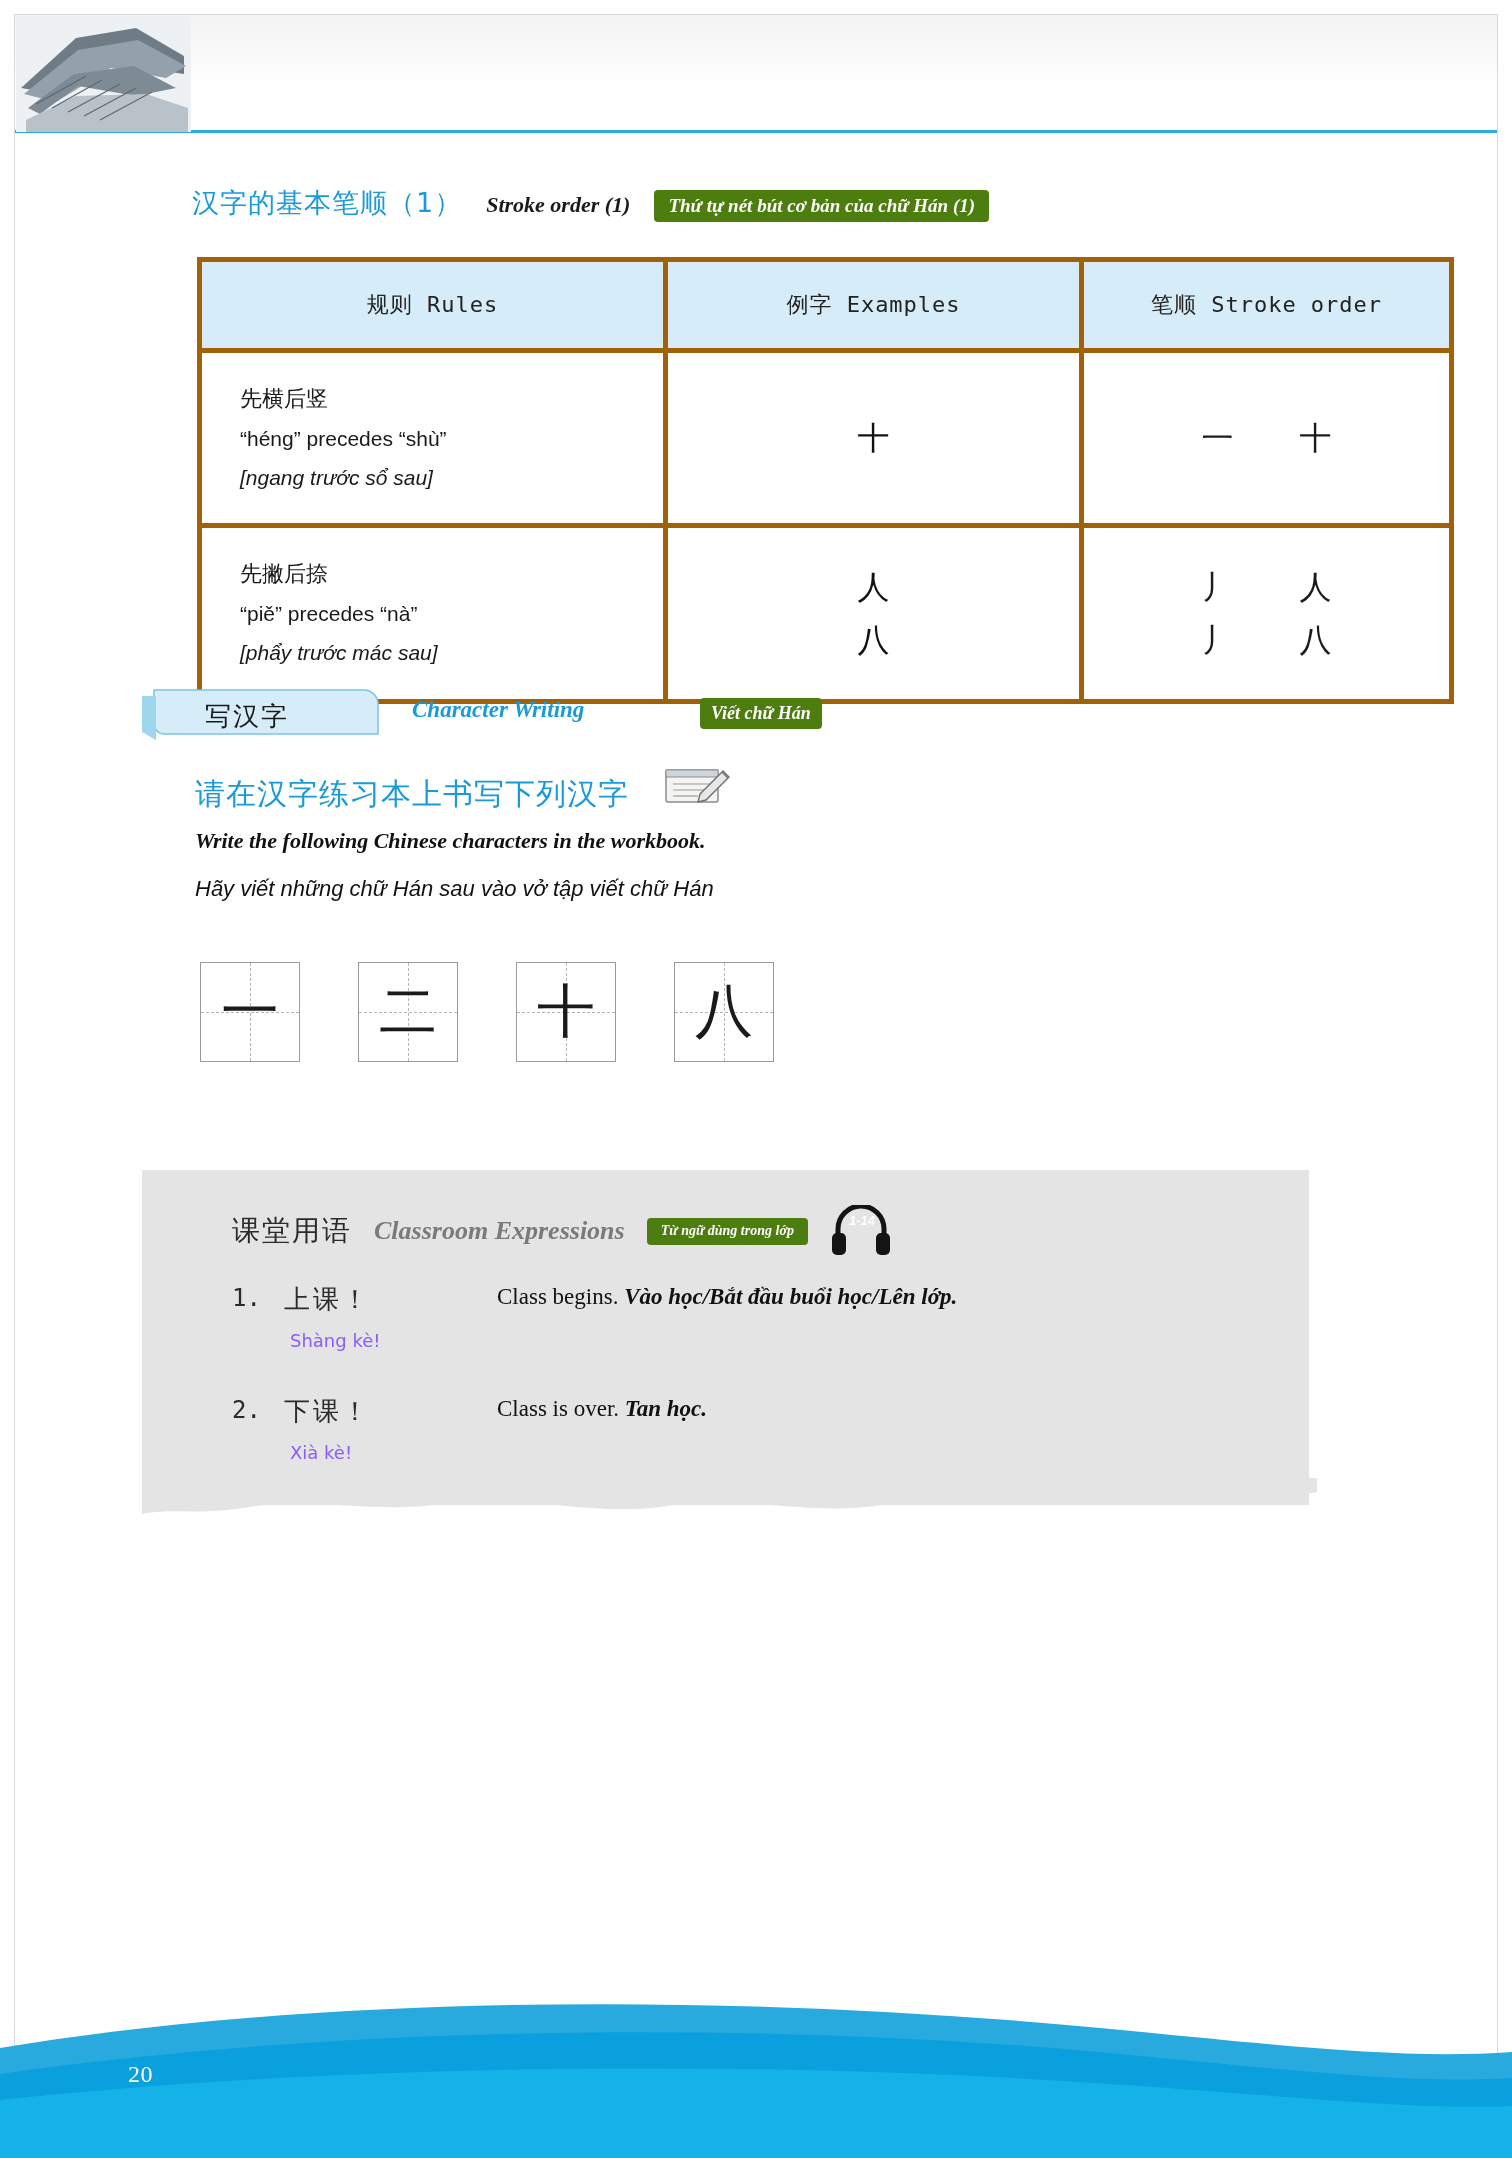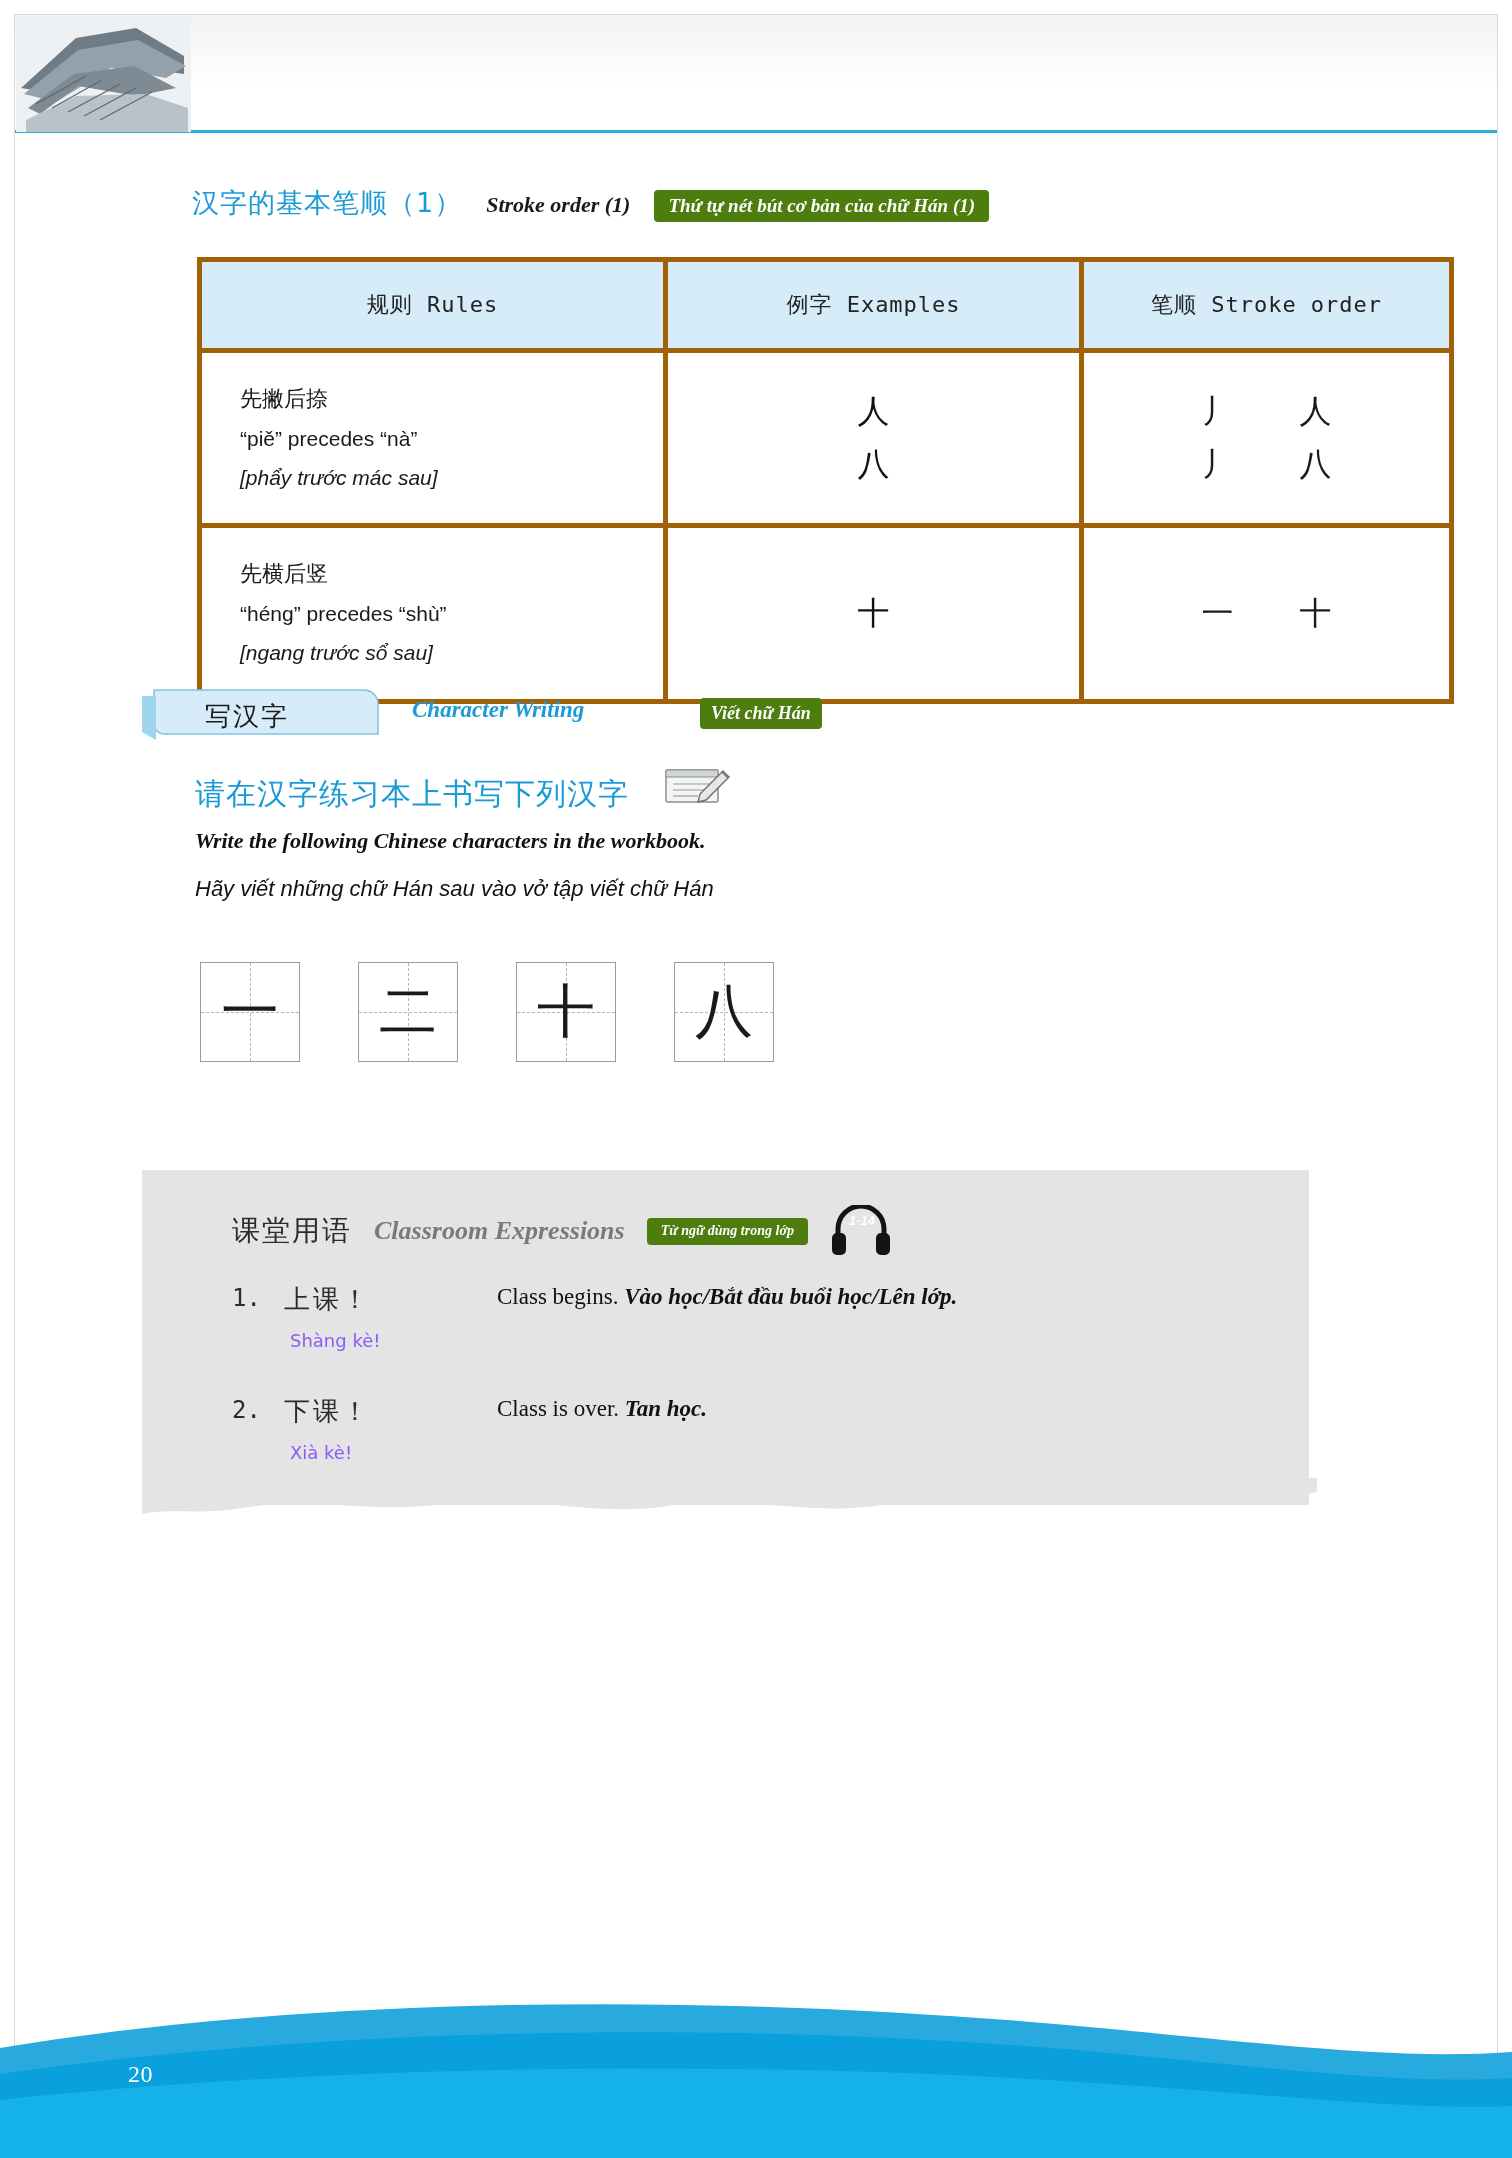--- a/index.html
+++ b/index.html
@@ -375,20 +375,38 @@
 
   <table class="rules">
     <thead>
       <tr>
         <th class="col-rules">规则 Rules</th>
         <th class="col-examples">例字 Examples</th>
         <th class="col-stroke">笔顺 Stroke order</th>
       </tr>
     </thead>
     <tbody>
+      <tr>
+        <td>
+          <div class="rule-cell">
+            <div class="rule-cn">先横后竖</div>
+            <div class="rule-en">“héng” precedes “shù”</div>
+            <div class="rule-vn">[ngang trước sổ sau]</div>
+          </div>
+        </td>
+        <td class="ex-cell">
+          <div>十</div>
+        </td>
+        <td class="stroke-cell">
+          <div class="stroke-row">
+            <span>一</span>
+            <span>十</span>
+          </div>
+        </td>
+      </tr>
       <tr>
         <td>
           <div class="rule-cell">
             <div class="rule-cn">先撇后捺</div>
             <div class="rule-en">“piě” precedes “nà”</div>
             <div class="rule-vn">[phẩy trước mác sau]</div>
           </div>
         </td>
         <td class="ex-cell">
           <div>人</div>
@@ -398,38 +416,20 @@
           <div class="stroke-row">
             <span>丿</span>
             <span>人</span>
           </div>
           <div class="stroke-row">
             <span>丿</span>
             <span>八</span>
           </div>
         </td>
       </tr>
-      <tr>
-        <td>
-          <div class="rule-cell">
-            <div class="rule-cn">先横后竖</div>
-            <div class="rule-en">“héng” precedes “shù”</div>
-            <div class="rule-vn">[ngang trước sổ sau]</div>
-          </div>
-        </td>
-        <td class="ex-cell">
-          <div>十</div>
-        </td>
-        <td class="stroke-cell">
-          <div class="stroke-row">
-            <span>一</span>
-            <span>十</span>
-          </div>
-        </td>
-      </tr>
     </tbody>
   </table>
 
   <div class="tab-shape">
     <svg width="240" height="60" viewBox="0 0 240 60">
       <path d="M14 2 H224 A14 14 0 0 1 238 16 V46 H24 A10 10 0 0 1 14 36 Z" fill="#d6ecf8" stroke="#7fc4e6" stroke-width="1.5"></path>
       <path d="M2 8 H16 V52 L2 44 Z" fill="#9ed6ee"></path>
     </svg>
   </div>
   <div class="tab-label">写汉字</div>

